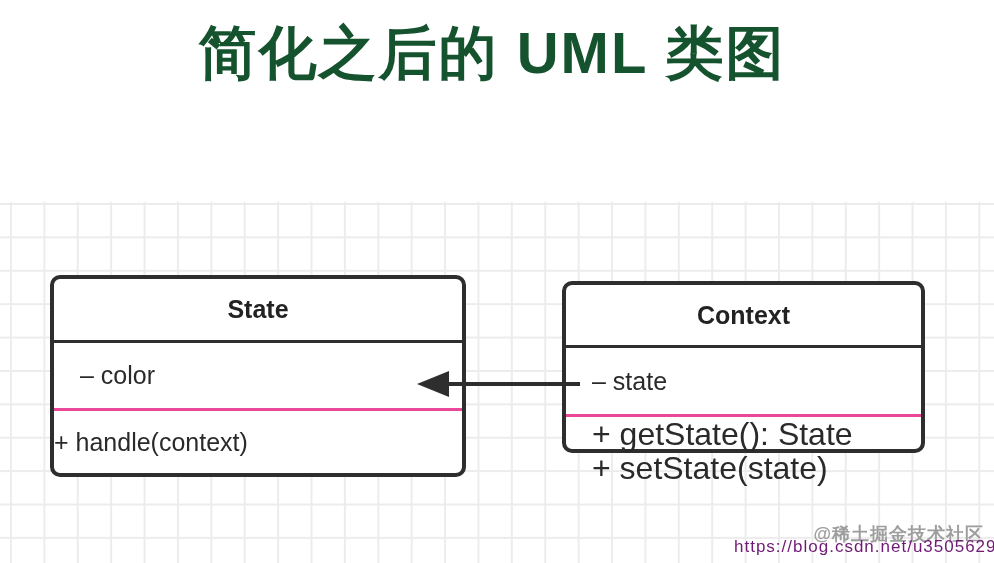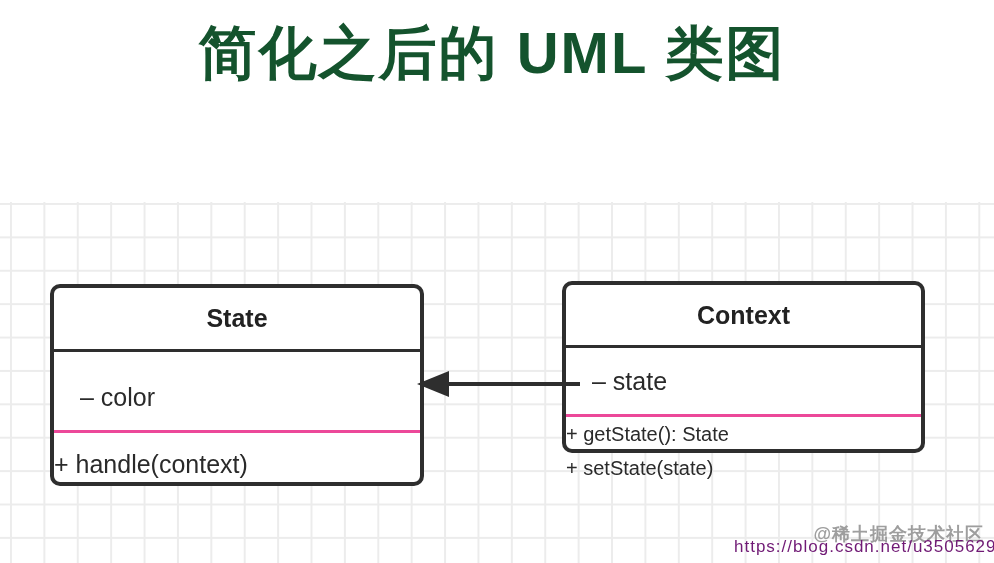--- a/index.html
+++ b/index.html
@@ -75,37 +75,36 @@
     flex-direction: column;
     justify-content: center;
     font-size: 25px;
     line-height: 34px;
     color: #2a2a2a;
     flex: 1 1 auto;
   }
 
   .class-state {
     left: 50px;
-    top: 284px;
-    width: 374px;
+    top: 275px;
+    width: 416px;
     height: 202px;
-    gap: 13px;
   }
   .class-state .uml-header { flex: 0 0 61px; }
   .class-state .uml-attrs  { flex: 0 0 65px; }
 
   .class-context {
     left: 562px;
     top: 281px;
     width: 363px;
     height: 172px;
   }
   .class-context .uml-header { flex: 0 0 60px; }
   .class-context .uml-attrs  { flex: 0 0 66px; }
-  .class-context .uml-methods { font-size: 20px; }
+  .class-context .uml-methods { font-size: 32px; margin-left: 26px; }
 
   
   .arrow-line {
     position: absolute;
     left: 446px;
     top: 382px;
     width: 134px;
     height: 4px;
     background: #2e2e2e;
   }

